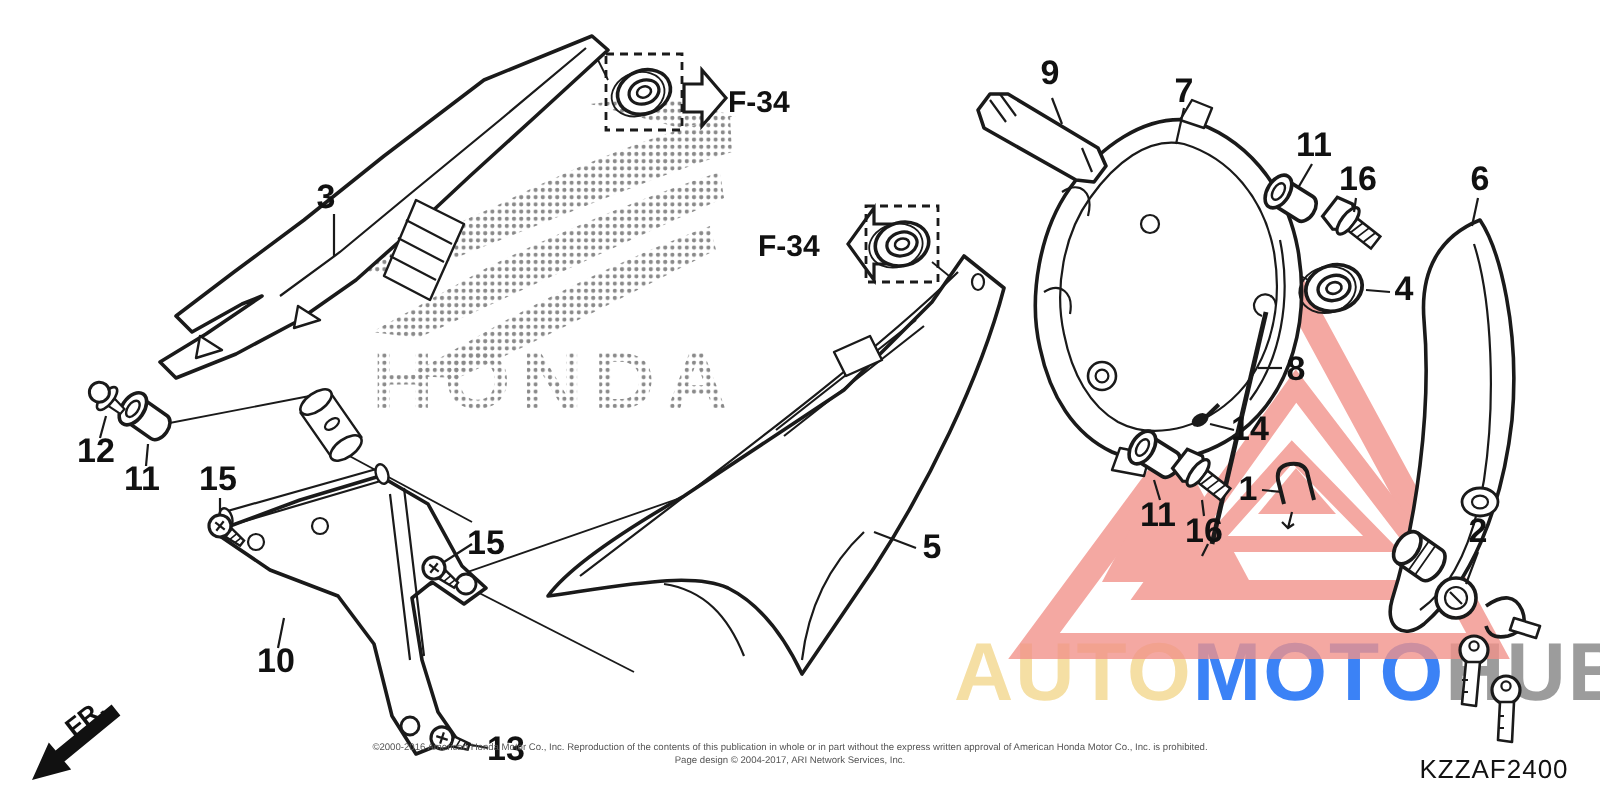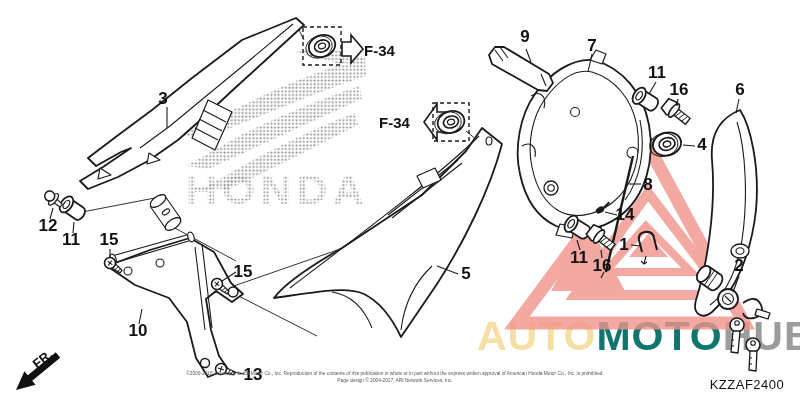--- a/index.html
+++ b/index.html
@@ -19,21 +19,21 @@
   .footer-text{font-size:4.8px;fill:#555;}
   .code-text{font-size:13px;fill:#111;letter-spacing:0.5px;}
   .fr-text{font-size:13px;font-weight:bold;fill:#111;}
 </style>
 </head>
 <body>
 
 <div class="page">
 
   <div class="brand">
-    <span style="color: rgb(245, 223, 164);">AUTO</span><span style="color: #0f766e;">MOTO</span><span style="color: rgb(156, 156, 156);">HUB</span>
+    <span style="color: rgb(245, 223, 164);">AUTO</span><span style="color: #3b82f6;">MOTO</span><span style="color: rgb(156, 156, 156);">HUB</span>
   </div>
 
   <svg class="diagram" width="800" height="400" viewBox="0 0 800 400">
 
     <defs>
       <pattern id="ht" width="3.6" height="3.6" patternUnits="userSpaceOnUse">
         <circle cx="1.4" cy="1.4" r="1.05" fill="#8A8A8A" style="fill: rgb(138, 138, 138);"></circle>
       </pattern>
 
       <g id="g-grommet">

